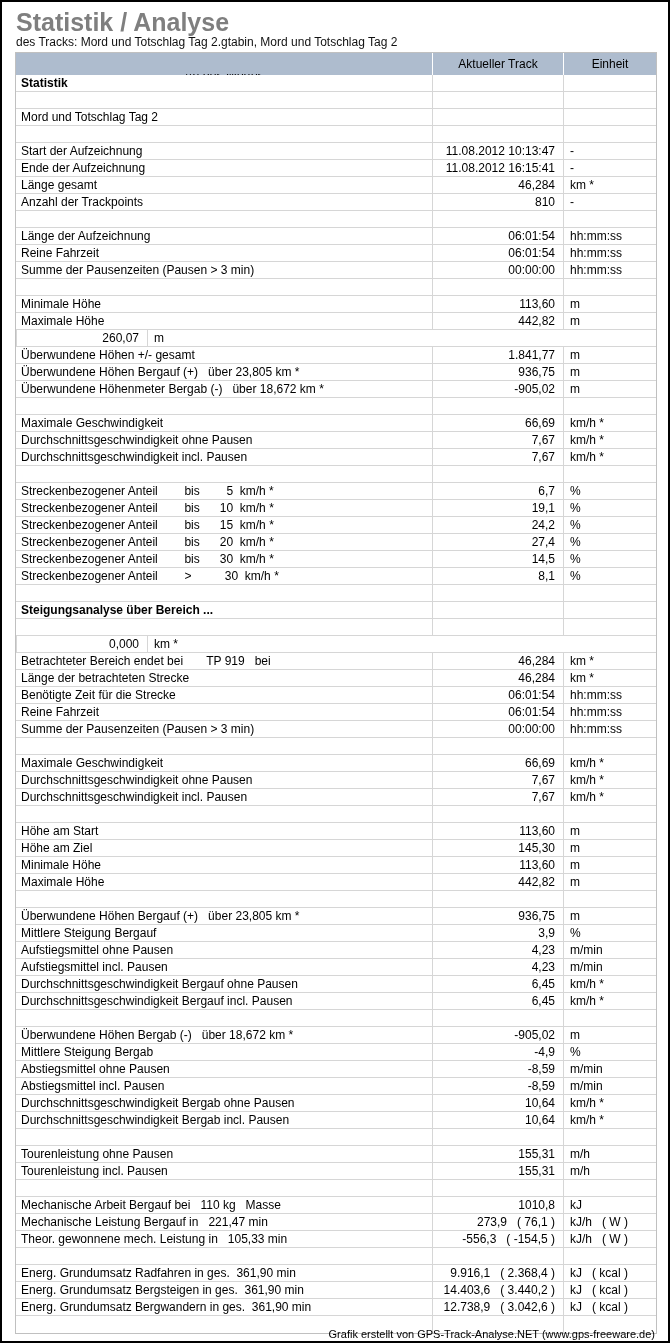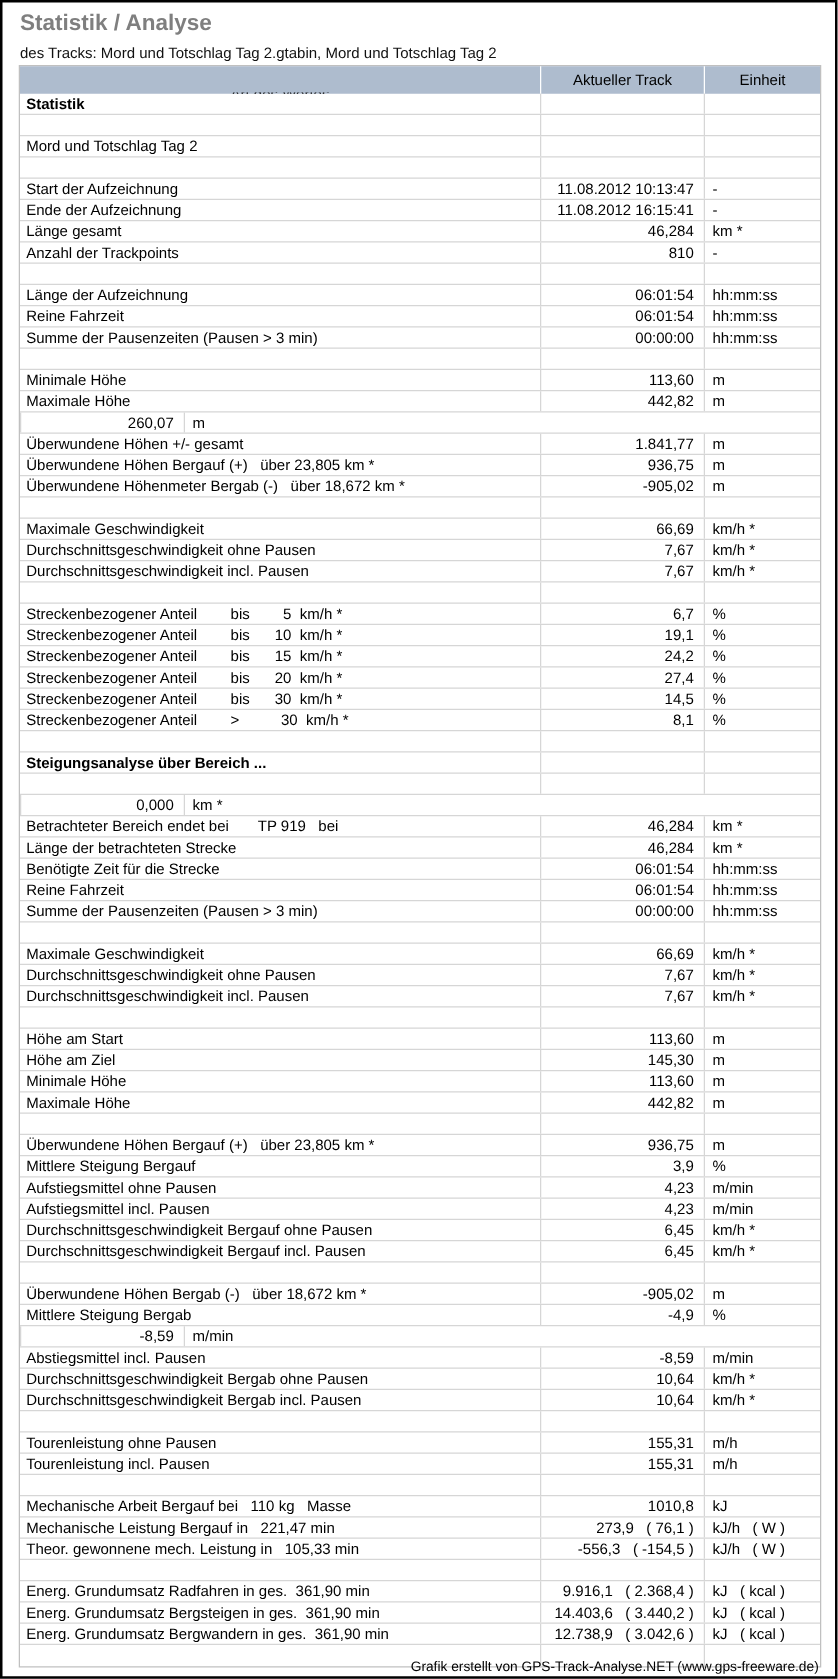--- a/index.html
+++ b/index.html
@@ -8,21 +8,21 @@
     box-sizing: border-box;
     border: 2px solid #000;
     background: #fff;
     position: relative;
     overflow: hidden;
     font-family: "Liberation Sans", sans-serif;
     color: #000;
   }
   .page-title {
     position: absolute; left: 14px; top: 6px;
-    font-size: 18px; font-weight: bold; color: #7f7f7f;
+    font-size: 25px; font-weight: bold; color: #7f7f7f;
   }
   .page-subtitle {
     position: absolute; left: 14px; top: 33px;
     font-size: 12px; color: #111;
   }
   .stats-table {
     position: absolute; left: 13px; top: 50px;
     width: 642px;
     box-sizing: border-box;
     border: 1px solid #c0c0c0;
@@ -357,20 +357,21 @@
         <div class="cell c1">Überwundene Höhen Bergab (-)   über 18,672 km *</div>
         <div class="cell c2">-905,02</div>
         <div class="cell c3">m</div>
       </div>
       <div class="trow">
         <div class="cell c1">Mittlere Steigung Bergab</div>
         <div class="cell c2">-4,9</div>
         <div class="cell c3">%</div>
       </div>
       <div class="trow">
+        <div class="cell c1">Abstiegsmittel ohne Pausen</div>
         <div class="cell c2">-8,59</div>
         <div class="cell c3">m/min</div>
       </div>
       <div class="trow">
         <div class="cell c1">Abstiegsmittel incl. Pausen</div>
         <div class="cell c2">-8,59</div>
         <div class="cell c3">m/min</div>
       </div>
       <div class="trow">
         <div class="cell c1">Durchschnittsgeschwindigkeit Bergab ohne Pausen</div>

